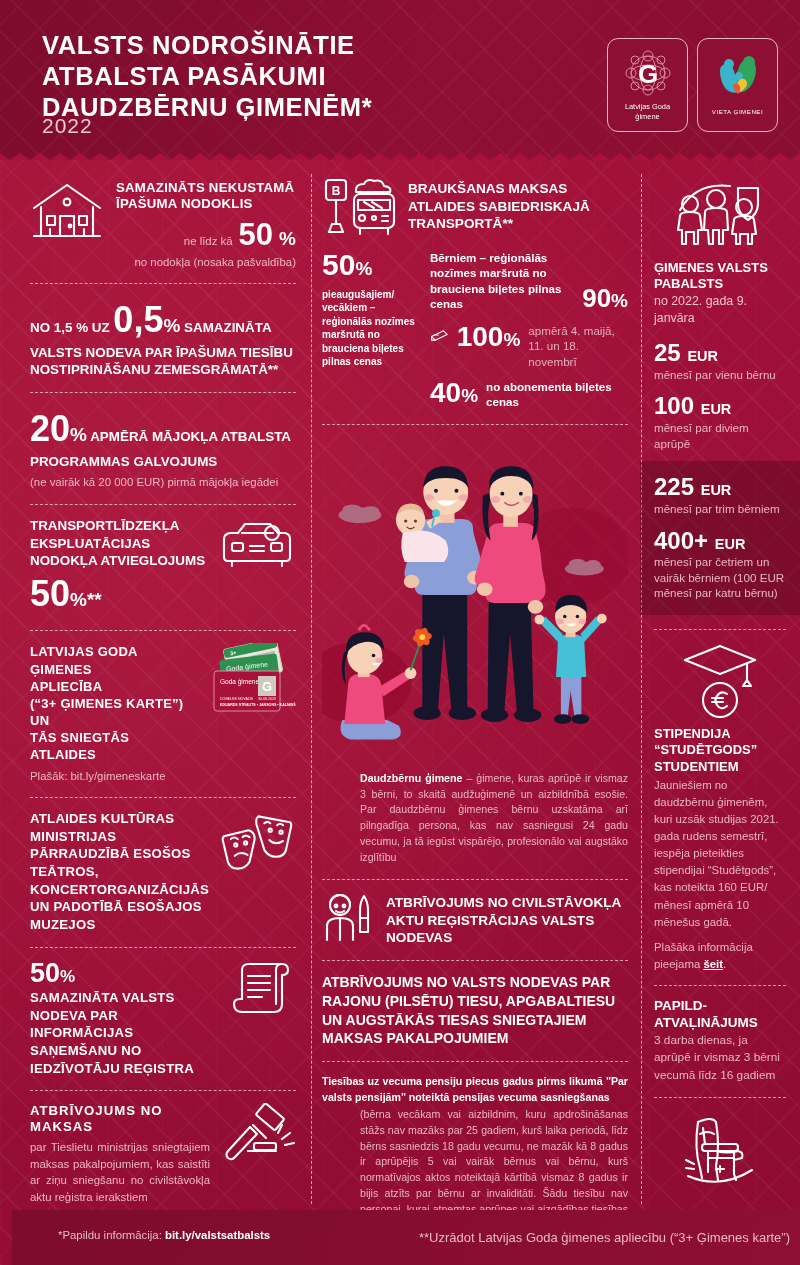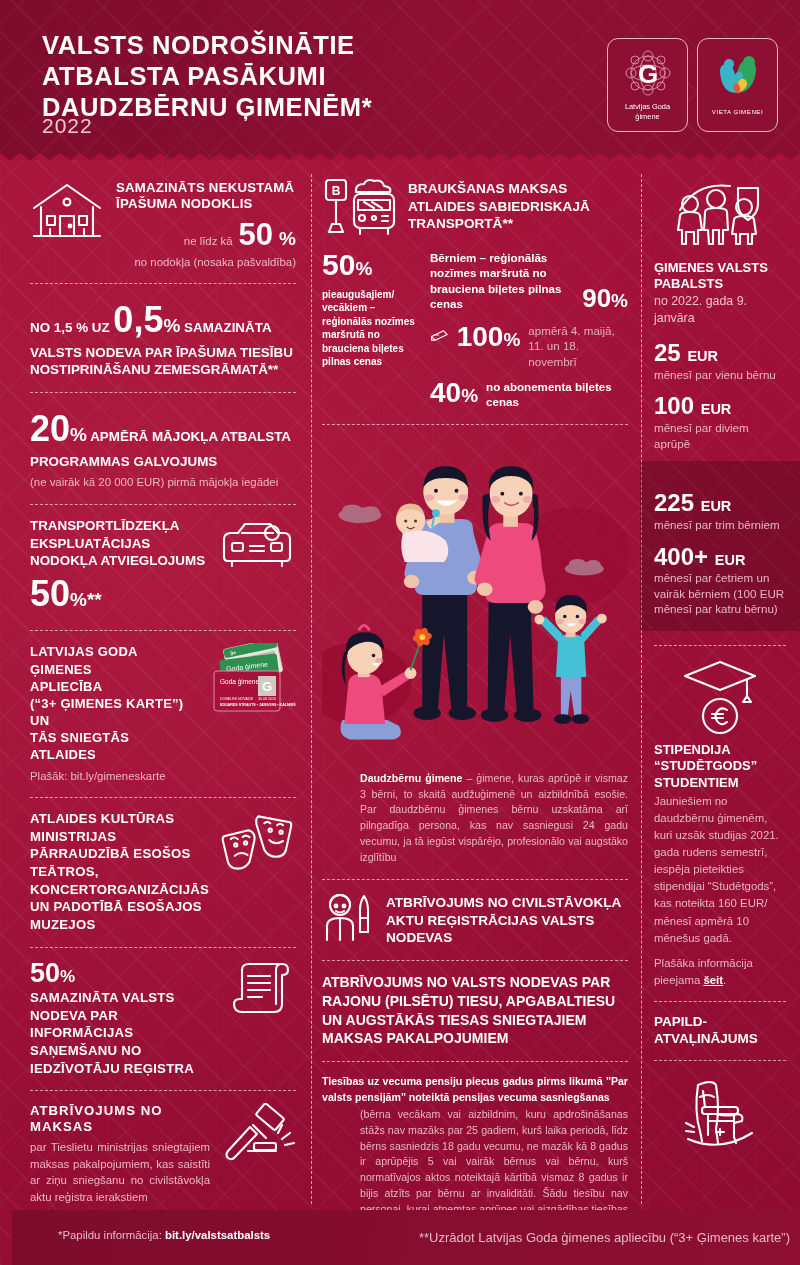--- a/index.html
+++ b/index.html
@@ -78,21 +78,21 @@
   .fam { width:100%; height:322px; margin-top:2px; }
   .defn { color:#e9b6c6; font-size:10.6px; line-height:1.5; text-align:justify; margin-top:6px;margin-left:38px; }
   .defn b { color:#fff; }
   .just { text-align:justify; }
   
   .r-hl { color:#fff; font-weight:bold; text-transform:uppercase; font-size:13px; line-height:1.25; }
   .r-sub { color:#efc2cf; font-size:12.4px; line-height:1.4; }
   .eur { color:#fff; font-weight:bold; font-size:24px; line-height:1.15; }
   .eur small { font-size:14.5px; }
   .eur-note { color:#e9b6c6; font-size:11.6px; line-height:1.35; }
-  .hi-box { background:rgba(0,0,0,.20); margin:10px -14px 0 -14px; padding:28px 14px 14px; }
+  .hi-box { background:rgba(0,0,0,.20); margin:10px -14px 0 -14px; padding:12px 14px 14px; }
   .r-body { color:#e9b6c6; font-size:11.4px; line-height:1.5; }
   .r-body u, .lnk { color:#fff; font-weight:bold; text-decoration:underline; }
   
   .footer { position:absolute; left:12px; bottom:0; width:800px; height:55px;
     background:linear-gradient(100deg,#7d0c2c,#8e0f33); }
   .f-left { position:absolute; left:46px; top:19px; color:#edb9c8; font-size:11.4px; }
   .f-left b { color:#fff; }
   .f-right { position:absolute; right:22px; top:20px; color:#edb9c8; font-size:13px; }
   .pct-sm { font-size:17px; }
 </style>
@@ -566,20 +566,21 @@
       <div class="r-hl">STIPENDIJA “STUDĒTGODS” STUDENTIEM</div>
       <div class="r-body" style="margin-top:2px">Jauniešiem no daudzbērnu ģimenēm, kuri uzsāk  studijas 2021. gada rudens semestrī, iespēja pieteikties stipendijai “Studētgods”, kas noteikta 160 EUR/ mēnesī apmērā 10 mēnešus gadā.</div>
       <div class="r-body" style="margin-top:8px">
         <span>Plašāka informācija pieejama </span><u class="lnk">šeit</u><span>.</span>
       </div>
 
       <div class="hsep" style="margin-top:12px"></div>
 
       <div>
         <div class="r-hl" style="font-size:13.5px">PAPILD-ATVAĻINĀJUMS</div>
+        <div class="r-body" style="font-size:11.8px">3 darba dienas, ja aprūpē ir vismaz 3 bērni vecumā līdz 16 gadiem</div>
       </div>
 
       <div class="hsep" style="margin-top:12px"></div>
 
       <svg width="96" height="86" viewBox="0 0 96 86" class="icon" style="display:block; margin:6px auto 0">
         <path d="M26 12 Q22 38 28 58"></path>
         <path d="M26 12 Q40 6 44 12 Q48 36 44 56"></path>
         <path d="M28 24 Q36 20 42 24"></path>
         <path d="M31 18 L33 34"></path>
         <rect x="30" y="34" width="36" height="7" rx="3"></rect>

